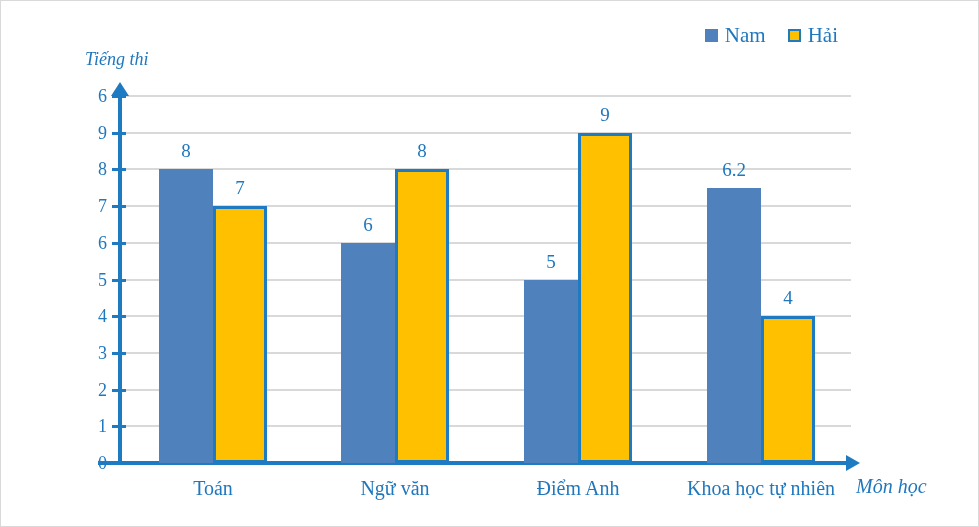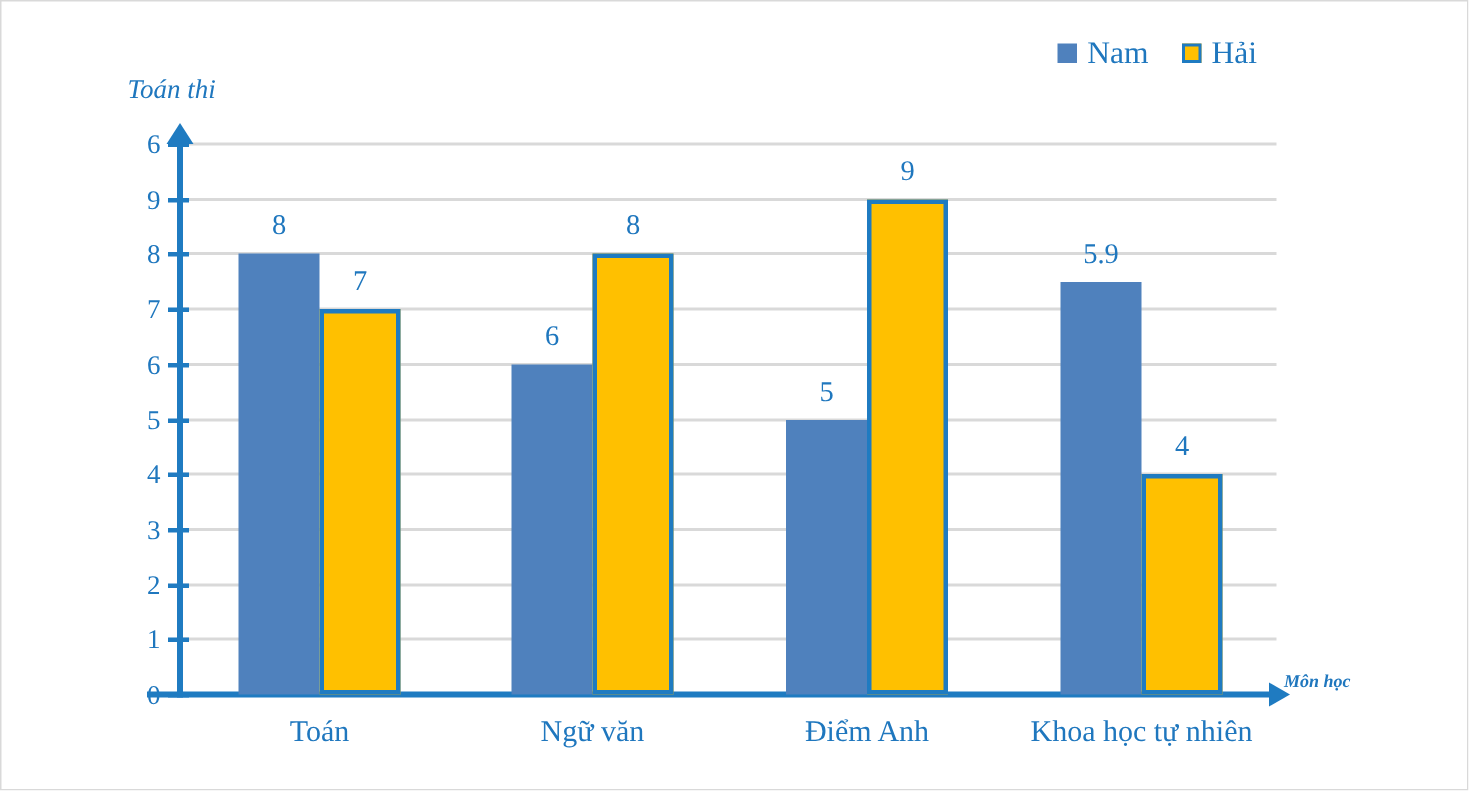--- a/index.html
+++ b/index.html
@@ -60,26 +60,25 @@
     left: 84px;
     top: 48px;
     color: #1F77BE;
     font-style: italic;
     font-size: 18px;
     white-space: nowrap;
   }
   .x-axis-title {
     position: absolute;
     left: 855px;
-    top: 446px;
+    top: 474px;
     color: #1F77BE;
     font-style: italic;
-    font-size: 12px;
-    white-space: nowrap;
-    font-weight: bold;
+    font-size: 20px;
+    white-space: nowrap;
   }
 
   .gridline {
     position: absolute;
     left: 0;
     width: 730px;
     height: 2px;
     background: #d9d9d9;
   }
 
@@ -183,21 +182,21 @@
     <div class="legend-item">
       <span class="legend-swatch nam"></span>
       <span class="legend-label">Nam</span>
     </div>
     <div class="legend-item">
       <span class="legend-swatch hai"></span>
       <span class="legend-label">Hải</span>
     </div>
   </div>
 
-  <div class="y-axis-title">Toán thi</div>
+  <div class="y-axis-title">Tiếng thi</div>
   <div class="x-axis-title">Môn học</div>
 
   <div id="grid-layer">
       <div class="gridline" style="top: 94px; left: 120px;"></div>
       <div class="gridline" style="top: 130.7px; left: 120px;"></div>
       <div class="gridline" style="top: 167.4px; left: 120px;"></div>
       <div class="gridline" style="top: 204.1px; left: 120px;"></div>
       <div class="gridline" style="top: 240.8px; left: 120px;"></div>
       <div class="gridline" style="top: 277.5px; left: 120px;"></div>
       <div class="gridline" style="top: 314.2px; left: 120px;"></div>
@@ -267,19 +266,19 @@
       <div class="bar-label" style="left: 322px; width: 90px; top: 213.8px;">6</div>
       <div class="bar hai" title="Ngữ văn – Hải: 8" style="left: 394px; top: 168.4px; width: 54px; height: 293.6px; bottom: auto;"></div>
       <div class="bar-label" style="left: 376px; width: 90px; top: 140.4px;">8</div>
       <div class="cat-label" style="left: 284px; width: 220px; top: 477px;">Ngữ văn</div>
       <div class="bar nam" title="Tiếng Anh – Nam: 5" style="left: 523px; top: 278.5px; width: 54px; height: 183.5px; bottom: auto;"></div>
       <div class="bar-label" style="left: 505px; width: 90px; top: 250.5px;">5</div>
       <div class="bar hai" title="Tiếng Anh – Hải: 9" style="left: 577px; top: 131.7px; width: 54px; height: 330.3px; bottom: auto;"></div>
       <div class="bar-label" style="left: 559px; width: 90px; top: 103.7px;">9</div>
       <div class="cat-label" style="left: 467px; width: 220px; top: 477px;">Điểm Anh</div>
       <div class="bar nam" title="Khoa học tự nhiên – Nam: 7.5" style="left: 706px; top: 186.75px; width: 54px; height: 275.25px; bottom: auto;"></div>
-      <div class="bar-label" style="left: 688px; width: 90px; top: 158.75px;">5.9</div>
+      <div class="bar-label" style="left: 688px; width: 90px; top: 158.75px;">6.2</div>
       <div class="bar hai" title="Khoa học tự nhiên – Hải: 4" style="left: 760px; top: 315.2px; width: 54px; height: 146.8px; bottom: auto;"></div>
       <div class="bar-label" style="left: 742px; width: 90px; top: 287.2px;">4</div>
       <div class="cat-label" style="left: 650px; width: 220px; top: 477px;">Khoa học tự nhiên</div>
     </div>
 
 </div>
 
 </body></html>

